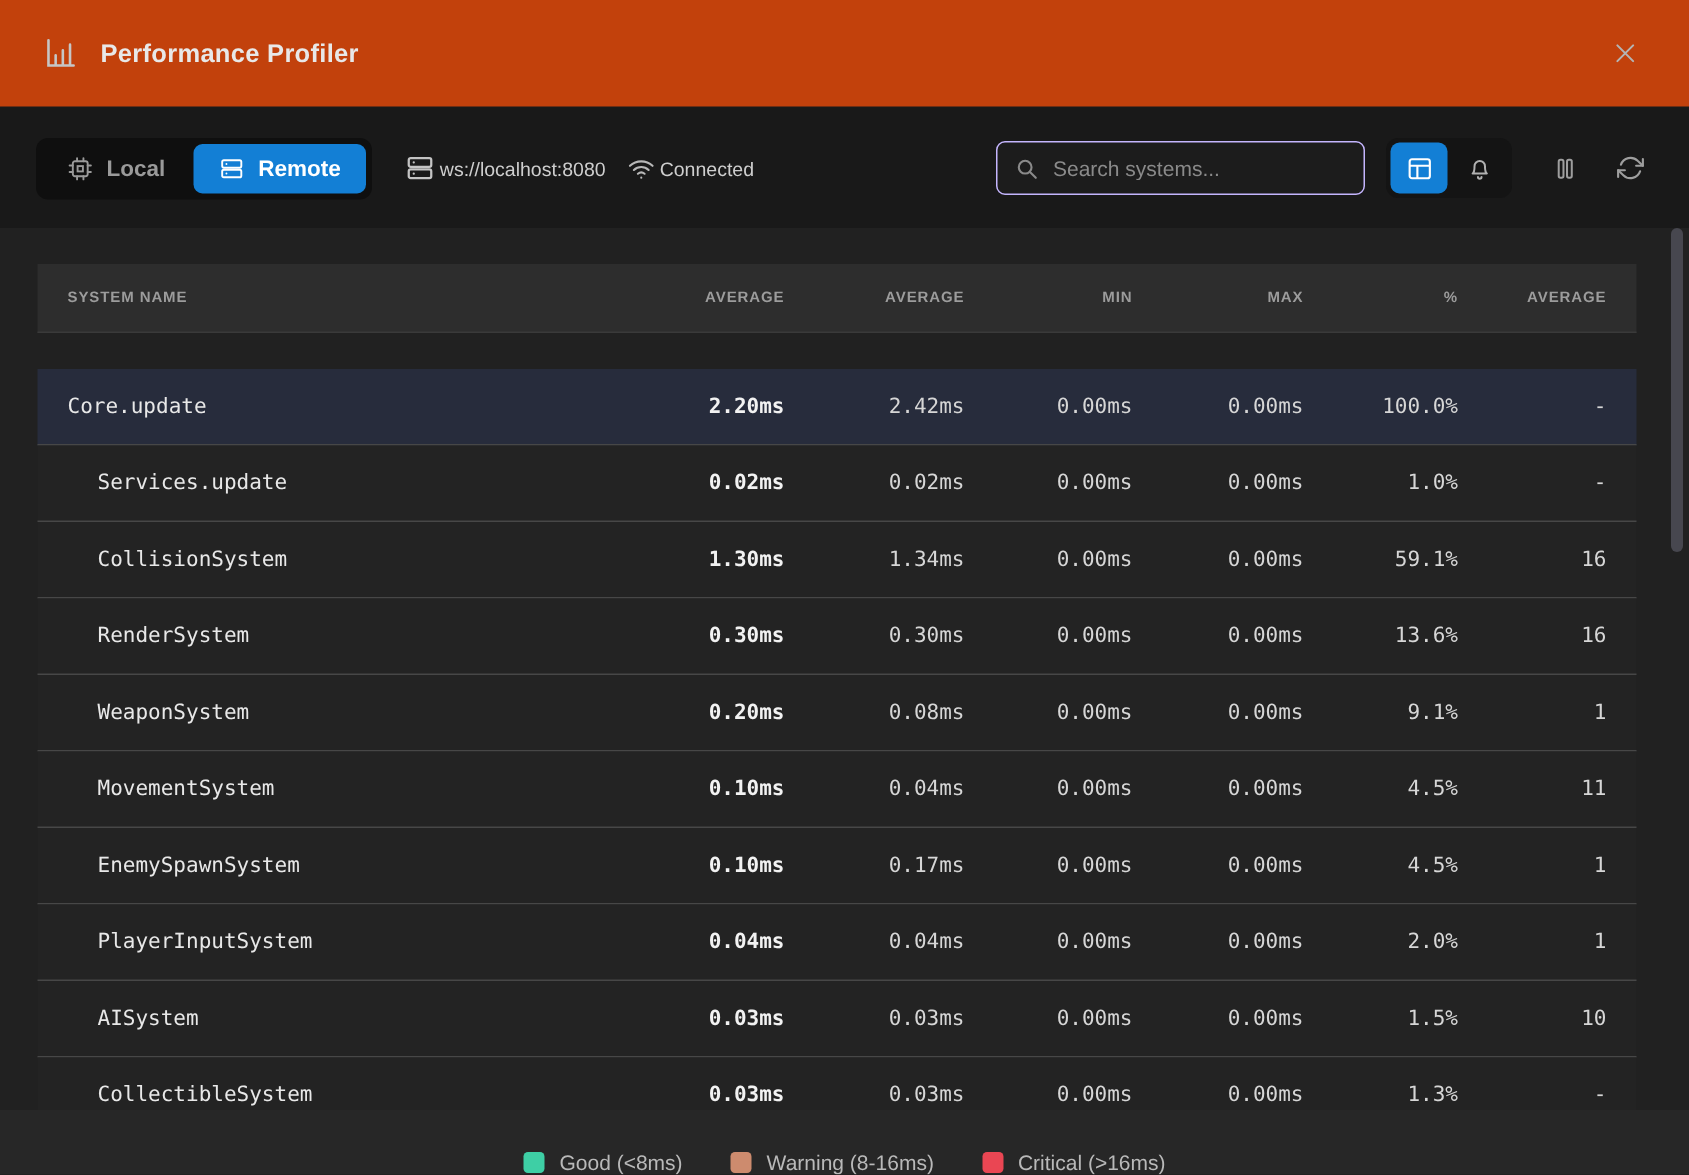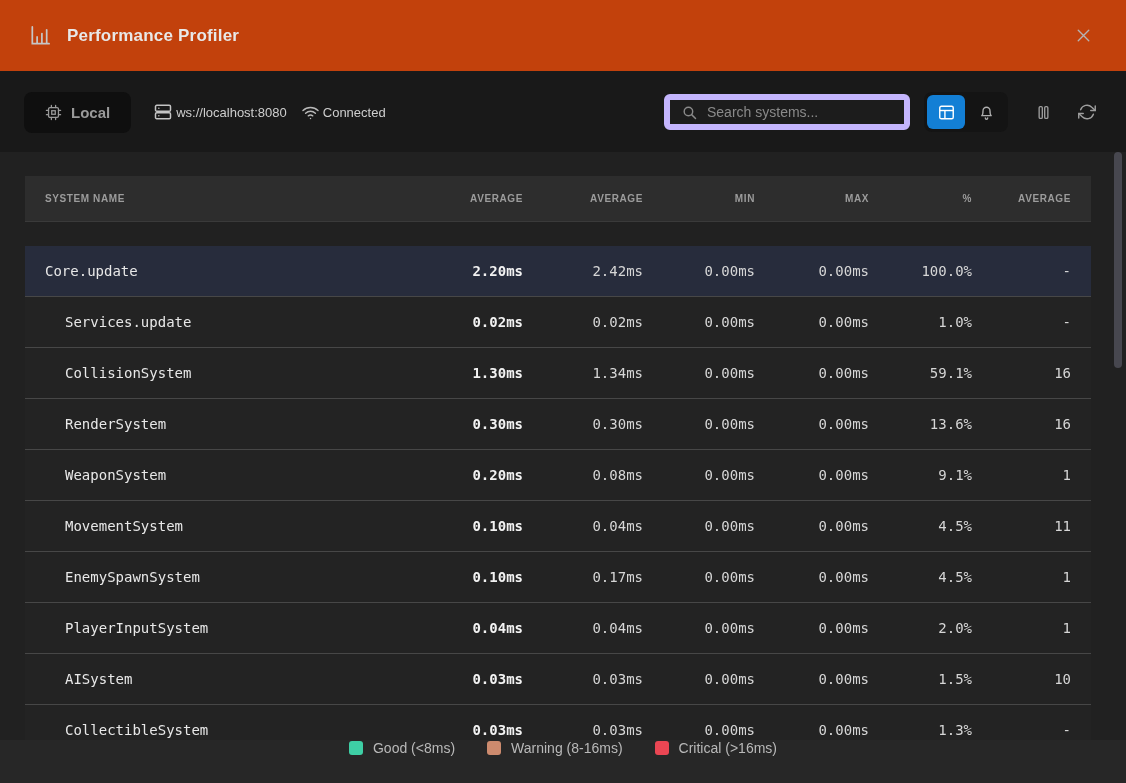--- a/index.html
+++ b/index.html
@@ -34,21 +34,21 @@
     font-size:15px; font-weight:700; cursor:pointer;
   }
   .seg-btn.active { color:#fff; }
   .conn-info, .conn-status {
     display:flex; align-items:center; gap:3px;
     color:#cecece; font-size:13px;
   }
   .conn-info { margin-left:8px; }
   .search-box {
     margin-left:auto; width:246px; height:36px;
-    background:#1c1c1c; border:6px solid #c4b5fd; border-radius:6px;
+    background:#1c1c1c; border:1px solid #c4b5fd; border-radius:6px;
     display:flex; align-items:center; padding:0 11px; gap:9px;
   }
   .search-box input {
     background:transparent; border:none; outline:none;
     color:#ddd; font-size:14px; width:100%;
     font-family:"Liberation Sans", sans-serif;
   }
   .search-box input::placeholder { color:#8a8a8a; }
   .icon-group { background:#141414; border-radius:8px; padding:3px; display:flex; gap:2px; }
   .icon-btn {
@@ -85,21 +85,21 @@
     font-size:14px; color:#d6d6d6; cursor:pointer;
   }
   .trow.selected { background:#272c3c;margin-top:24px; }
   .trow .col-name { color:#e8e8e8; }
   .trow.indented .col-name { padding-left:20px; }
   .trow .col-current { font-weight:700; color:#f2f2f2; }
   
   .app-footer {
     position:absolute; left:0; bottom:0; width:100%; height:43px;
     background:#272727;
-    display:flex; align-items:flex-start; justify-content:center; gap:32px;
+    display:flex; align-items:flex-end; justify-content:center; gap:32px;
   }
   .legend-item { display:flex; align-items:center; gap:10px; color:#b9b9b9; font-size:14px; }
   .legend-swatch { width:14px; height:14px; border-radius:3px; }
   
   .scroll-thumb {
     position:absolute; right:4px; top:152px;
     width:8px; height:216px;
     background:#47474f; border-radius:4px; cursor:grab;
   }
 </style>
@@ -131,20 +131,30 @@
     <div class="segmented">
       <button class="seg-btn">
         <span style="display:flex;">
           <svg width="17" height="17" viewBox="0 0 24 24" fill="none" stroke="#9a9a9a" stroke-width="1.8" stroke-linecap="round">
             <rect x="5" y="5" width="14" height="14" rx="2"></rect>
             <rect x="9.5" y="9.5" width="5" height="5"></rect>
             <path d="M9 2v3M15 2v3M9 19v3M15 19v3M2 9h3M2 15h3M19 9h3M19 15h3"></path>
           </svg>
         </span>
         <span>Local</span>
+      </button>
+      <button class="seg-btn active accent-bg" style="background: rgb(19, 127, 213);">
+        <span style="display:flex;">
+          <svg width="17" height="17" viewBox="0 0 24 24" fill="none" stroke="#ffffff" stroke-width="1.8" stroke-linecap="round">
+            <rect x="3" y="4" width="18" height="7" rx="1.5"></rect>
+            <rect x="3" y="13" width="18" height="7" rx="1.5"></rect>
+            <path d="M7 7.5h.01M7 16.5h.01"></path>
+          </svg>
+        </span>
+        <span>Remote</span>
       </button>
     </div>
 
     <div class="conn-info">
       <span style="display:flex;">
         <svg width="20" height="20" viewBox="0 0 24 24" fill="none" stroke="#c4c4c4" stroke-width="1.8" stroke-linecap="round">
           <rect x="3" y="4" width="18" height="7" rx="1.5"></rect>
           <rect x="3" y="13" width="18" height="7" rx="1.5"></rect>
           <path d="M7 7.5h.01M7 16.5h.01"></path>
         </svg>

